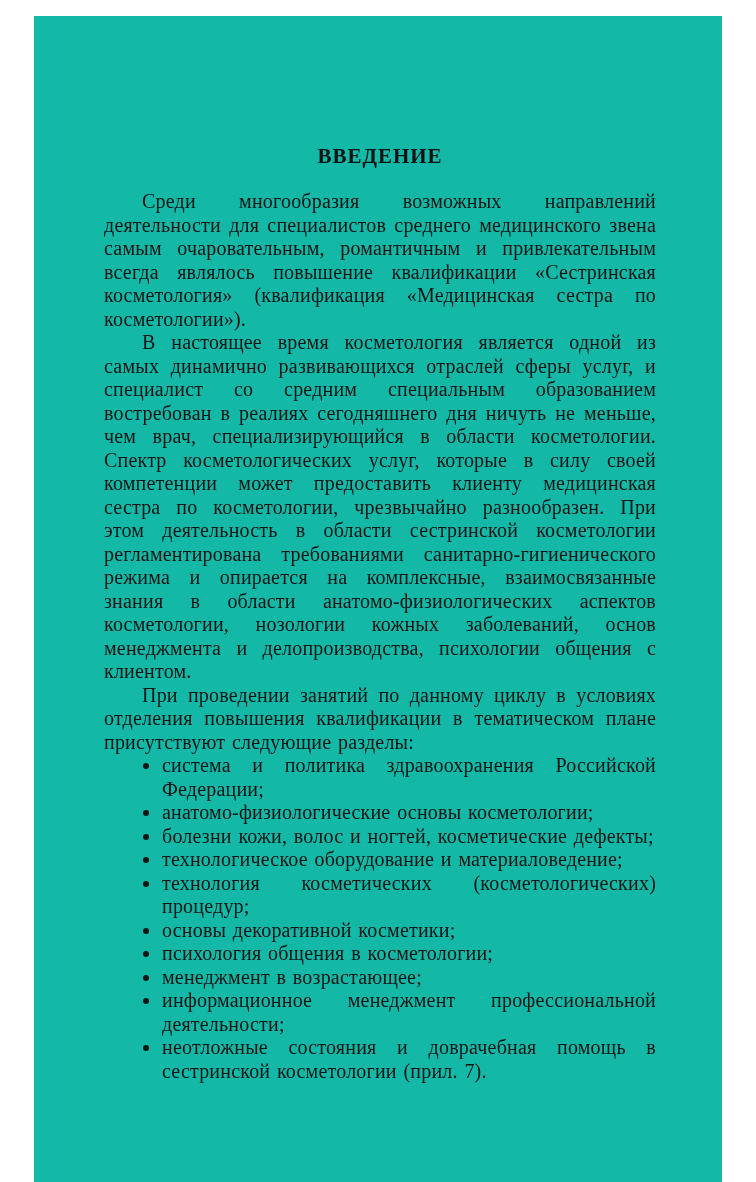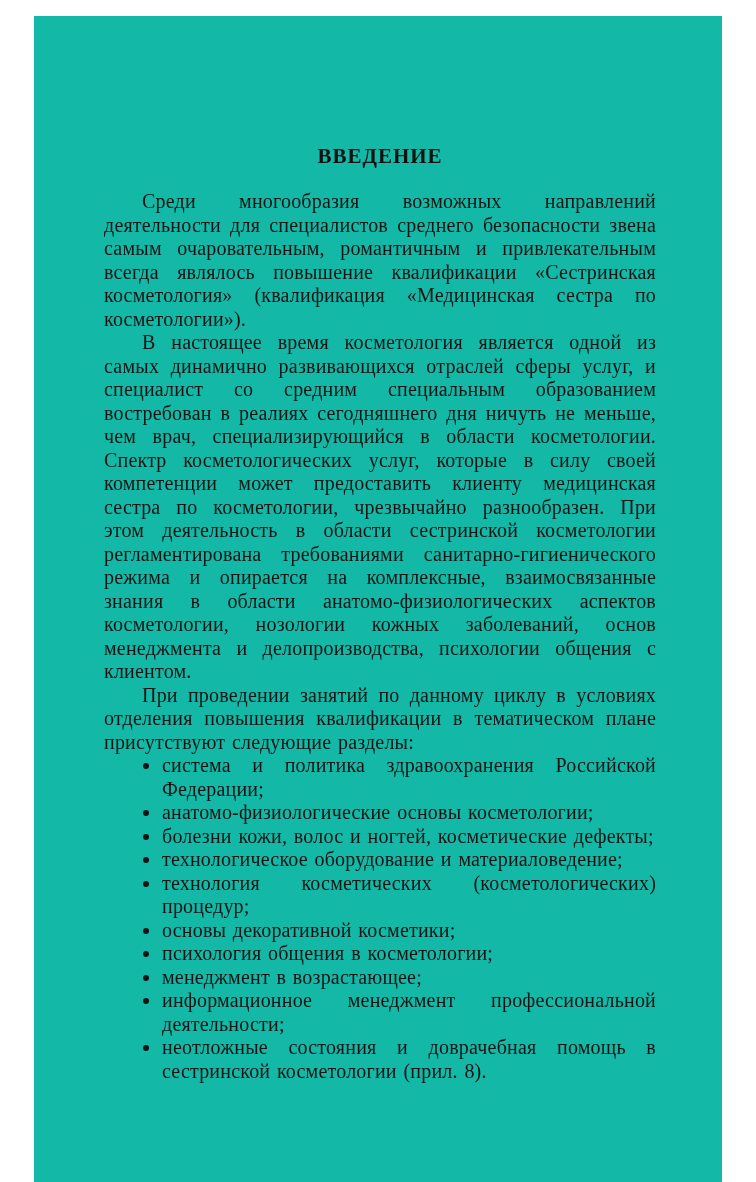--- a/index.html
+++ b/index.html
@@ -50,30 +50,30 @@
       padding: 0;
       text-align: justify;
     }
   </style>
 </head>
 <body>
 
 <div class="page">
   <h1 class="title">ВВЕДЕНИЕ</h1>
 
-  <p class="para">Среди многообразия возможных направлений деятельности для специалистов среднего безопасности звена самым очаровательным, романтичным и привлекательным всегда являлось повышение квалификации «Сестринская косметология» (квалификация «Медицинская сестра по косметологии»).</p>
+  <p class="para">Среди многообразия возможных направлений деятельности для специалистов среднего медицинского звена самым очаровательным, романтичным и привлекательным всегда являлось повышение квалификации «Сестринская косметология» (квалификация «Медицинская сестра по косметологии»).</p>
   <p class="para">В настоящее время косметология является одной из самых динамично развивающихся отраслей сферы услуг, и специалист со средним специальным образованием востребован в реалиях сегодняшнего дня ничуть не меньше, чем врач, специализирующийся в области косметологии. Спектр косметологических услуг, которые в силу своей компетенции может предоставить клиенту медицинская сестра по косметологии, чрезвычайно разнообразен. При этом деятельность в области сестринской косметологии регламентирована требованиями санитарно-гигиенического режима и опирается на комплексные, взаимосвязанные знания в области анатомо-физиологических аспектов косметологии, нозологии кожных заболеваний, основ менеджмента и делопроизводства, психологии общения с клиентом.</p>
   <p class="para">При проведении занятий по данному циклу в условиях отделения повышения квалификации в тематическом плане присутствуют следующие разделы:</p>
 
   <ul class="topics">
     <li>система и политика здравоохранения Российской Федерации;</li>
     <li>анатомо-физиологические основы косметологии;</li>
     <li>болезни кожи, волос и ногтей, косметические дефекты;</li>
     <li>технологическое оборудование и материаловедение;</li>
     <li>технология косметических (косметологических) процедур;</li>
     <li>основы декоративной косметики;</li>
     <li>психология общения в косметологии;</li>
     <li>менеджмент в возрастающее;</li>
     <li>информационное менеджмент профессиональной деятельности;</li>
-    <li>неотложные состояния и доврачебная помощь в сестринской косметологии (прил. 8).</li>
+    <li>неотложные состояния и доврачебная помощь в сестринской косметологии (прил. 7).</li>
   </ul>
 
 </div>
 
 </body></html>

